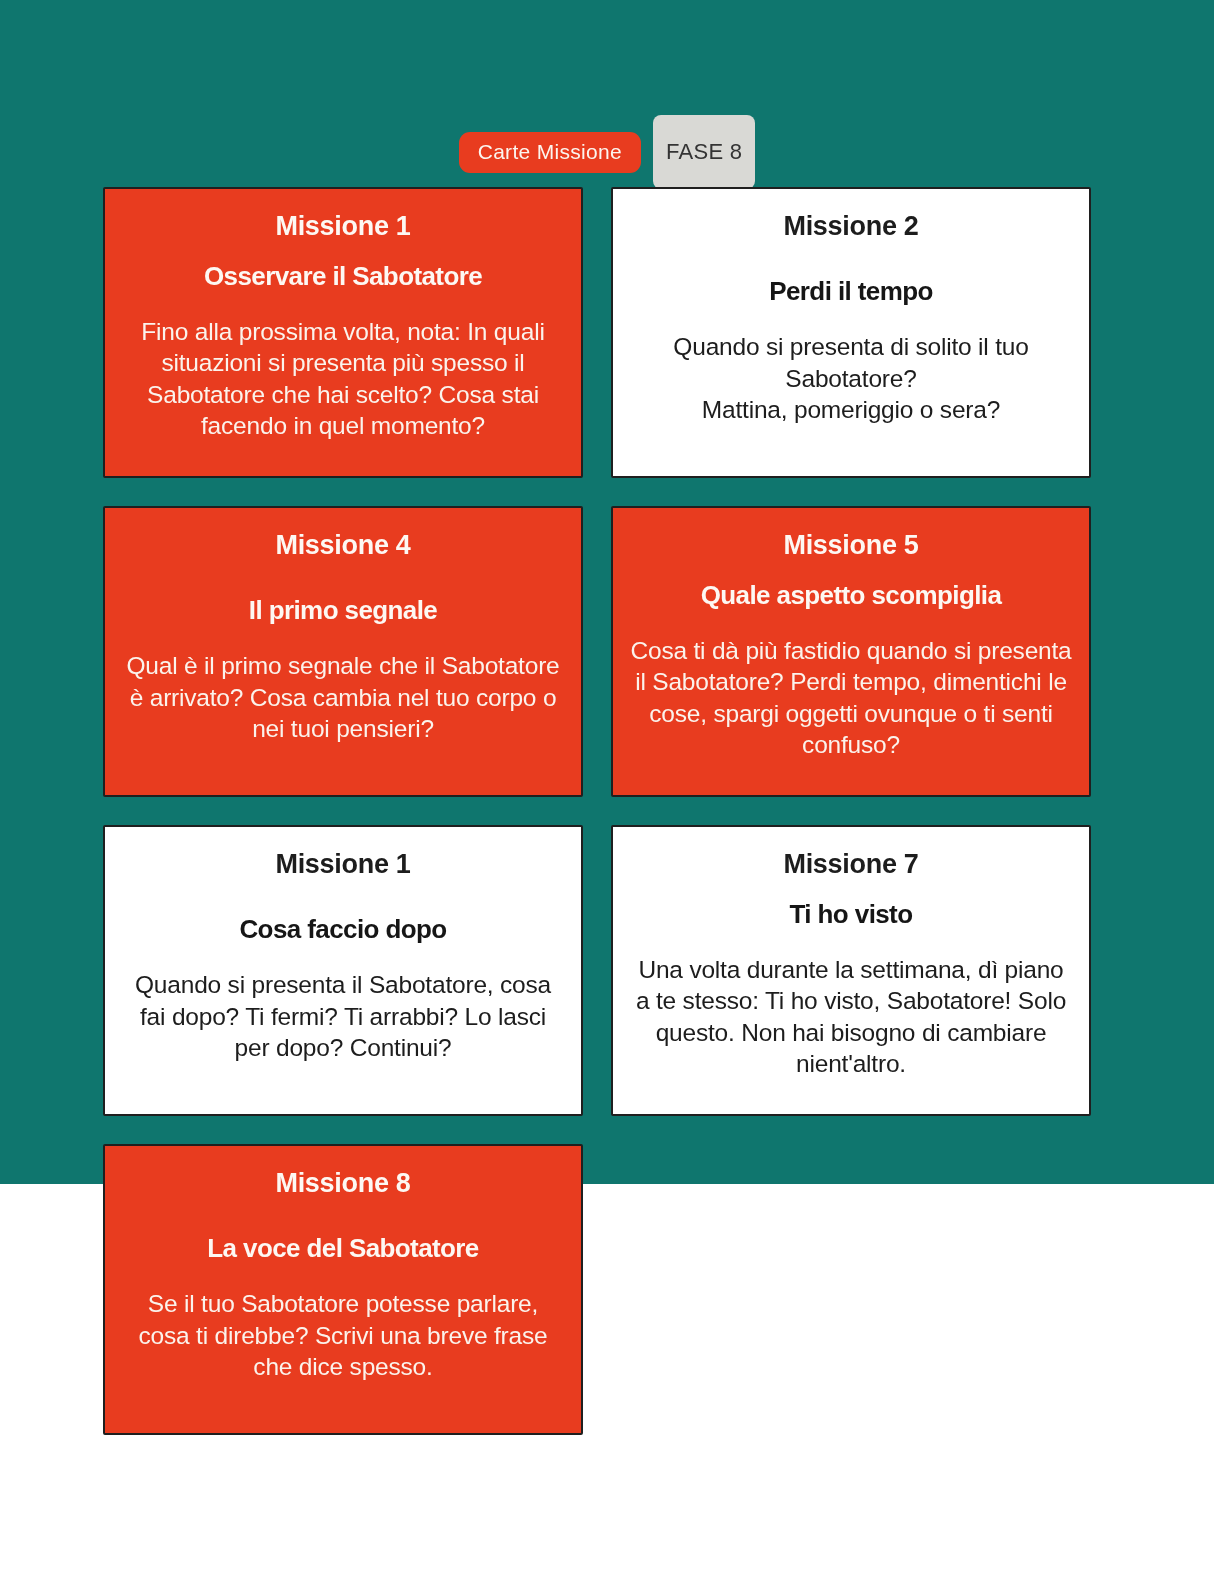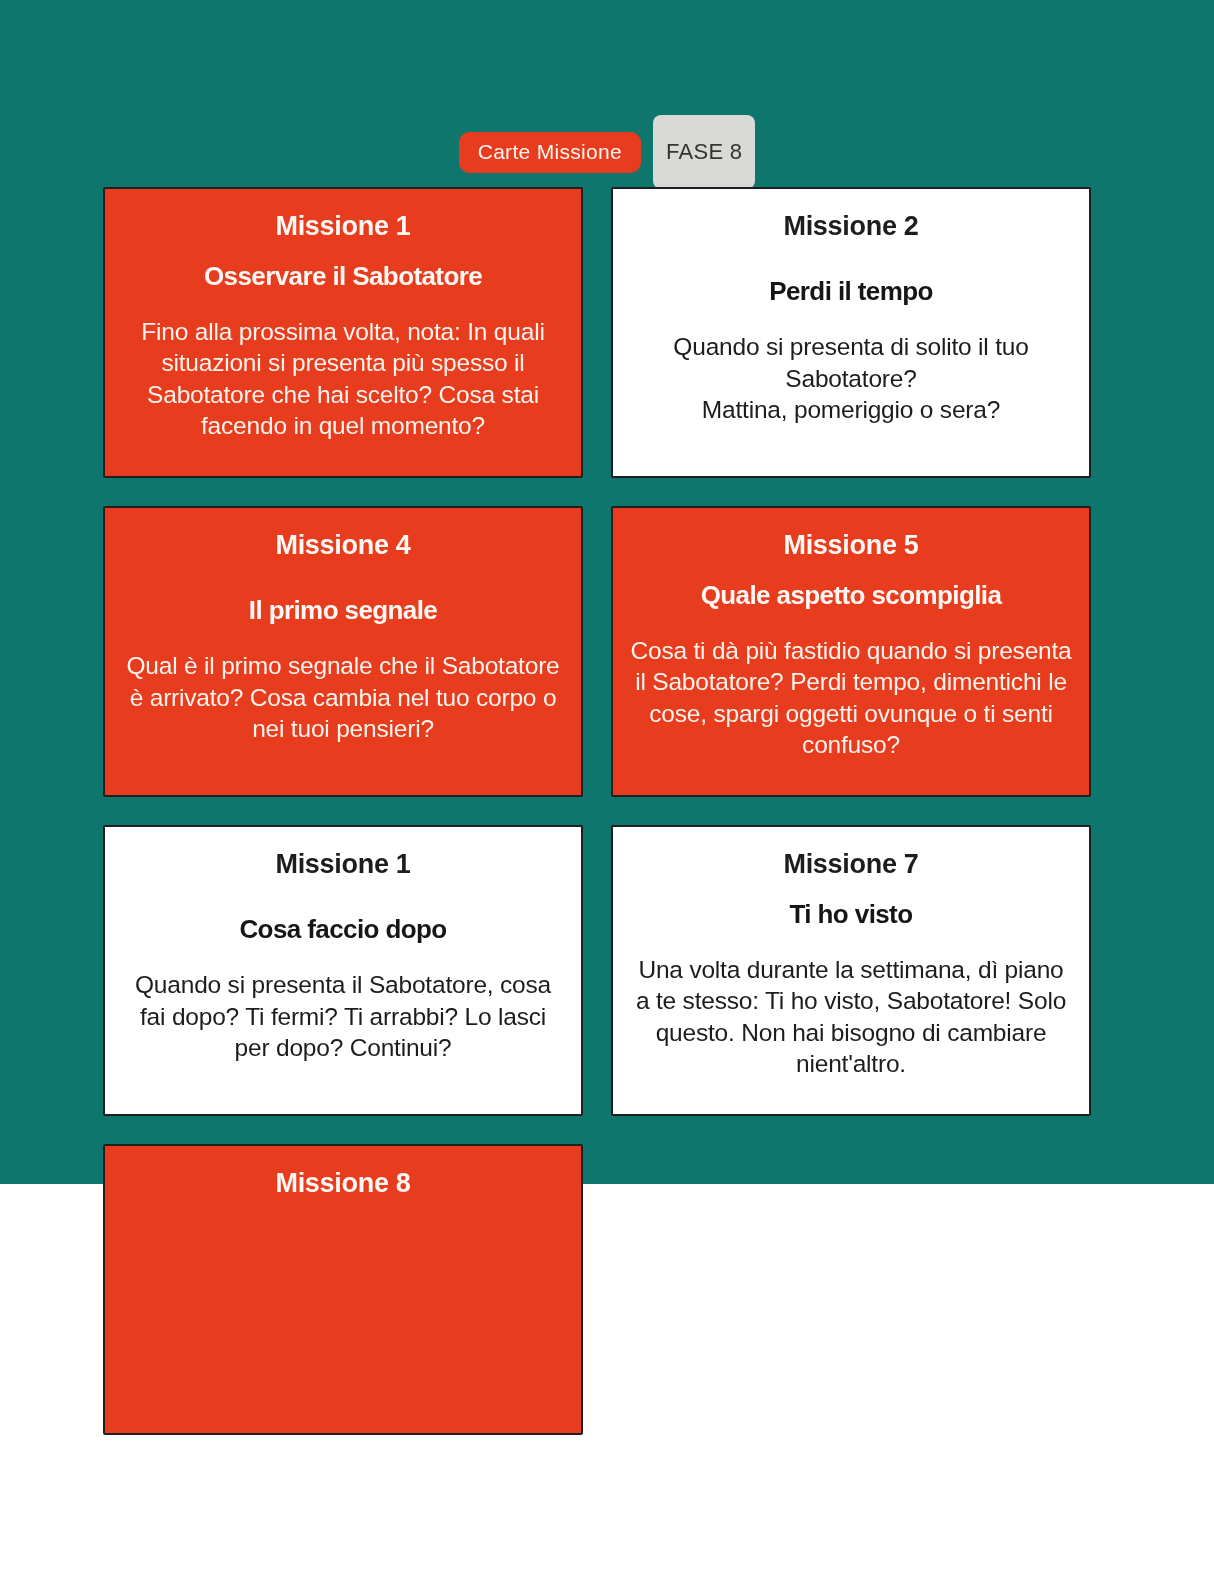--- a/index.html
+++ b/index.html
@@ -168,16 +168,20 @@
     <section class="card white" id="card-6">
       <h3 class="card-label">Missione 7</h3>
       <div class="card-content">
         <h2 class="card-title">Ti ho visto</h2>
         <p class="card-body">Una volta durante la settimana, dì piano a te stesso: Ti ho visto, Sabotatore! Solo questo. Non hai bisogno di cambiare nient'altro.</p>
       </div>
     </section>
 
     <section class="card red" id="card-7">
       <h3 class="card-label">Missione 8</h3>
+      <div class="card-content">
+        <h2 class="card-title">La voce del Sabotatore</h2>
+        <p class="card-body">Se il tuo Sabotatore potesse parlare, cosa ti direbbe? Scrivi una breve frase che dice spesso.</p>
+      </div>
     </section>
 
   </div>
 </div>
 
 </body></html>

